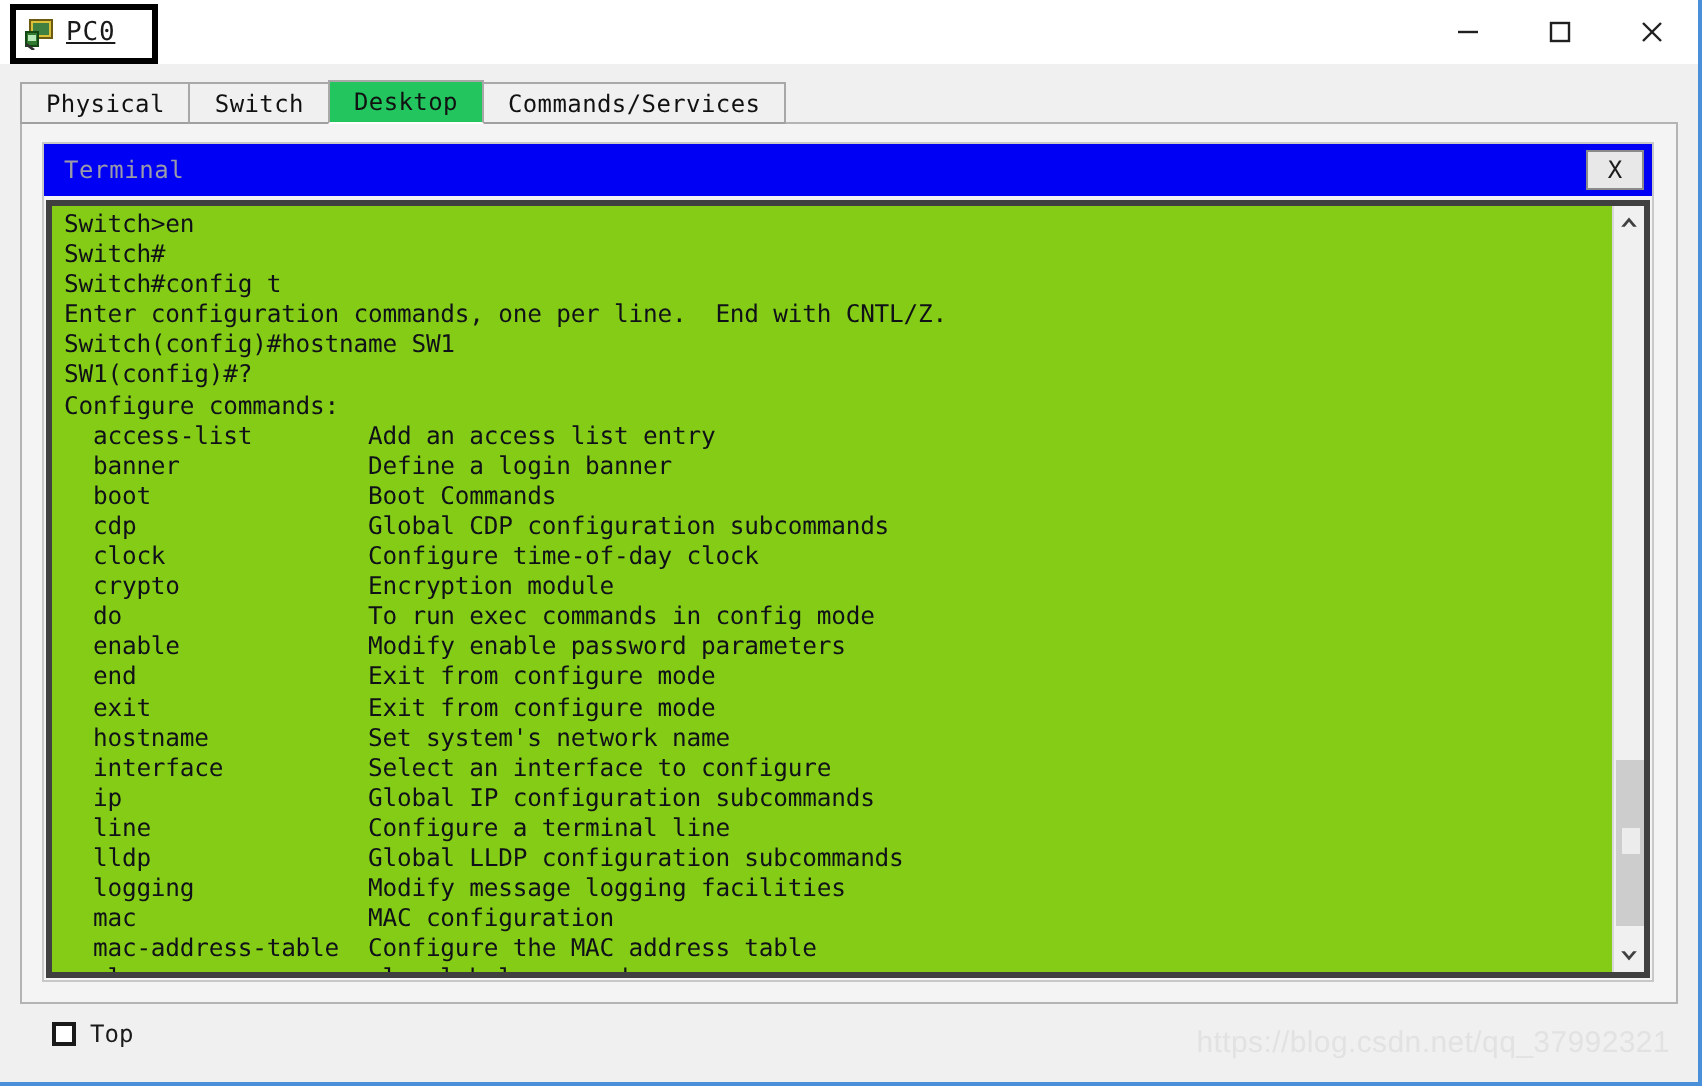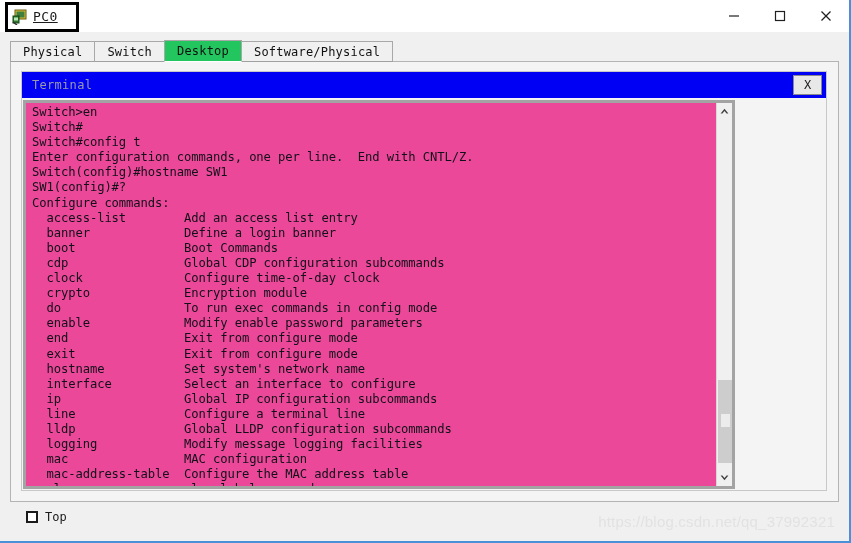--- a/index.html
+++ b/index.html
@@ -163,24 +163,24 @@
     align-items: center;
     justify-content: center;
     font-family: "DejaVu Sans Mono", monospace;
     font-size: 12px;
     color: #1a1a1a;
   }
 
   .term-body {
     position: absolute;
     top: 28px; left: 1px;
-    width: 712px;
+    width: 802px;
     height: 389px;
-    background: #ec4899;
-    border: 3px solid #a3a3a3;
+    background: #84cc16;
+    border: 3px solid #404040;
     overflow: hidden;
   }
 
   .term-text {
     position: absolute;
     top: 2px; left: 6px;
     width: 770px;
     font-family: "DejaVu Sans Mono", monospace;
     font-size: 12.2px;
     line-height: 15.1px;
@@ -304,21 +304,21 @@
     <div class="tab">
         <span>Physical</span>
       </div>
     <div class="tab">
         <span>Switch</span>
       </div>
     <div class="tab active">
         <span>Desktop</span>
       </div>
     <div class="tab">
-        <span>Software/Physical</span>
+        <span>Commands/Services</span>
       </div>
   </div>
 
   <div class="panel">
 
     <div class="terminal-window">
 
       <div class="term-titlebar">
         <span class="term-title">Terminal</span>
         <div class="term-close">

